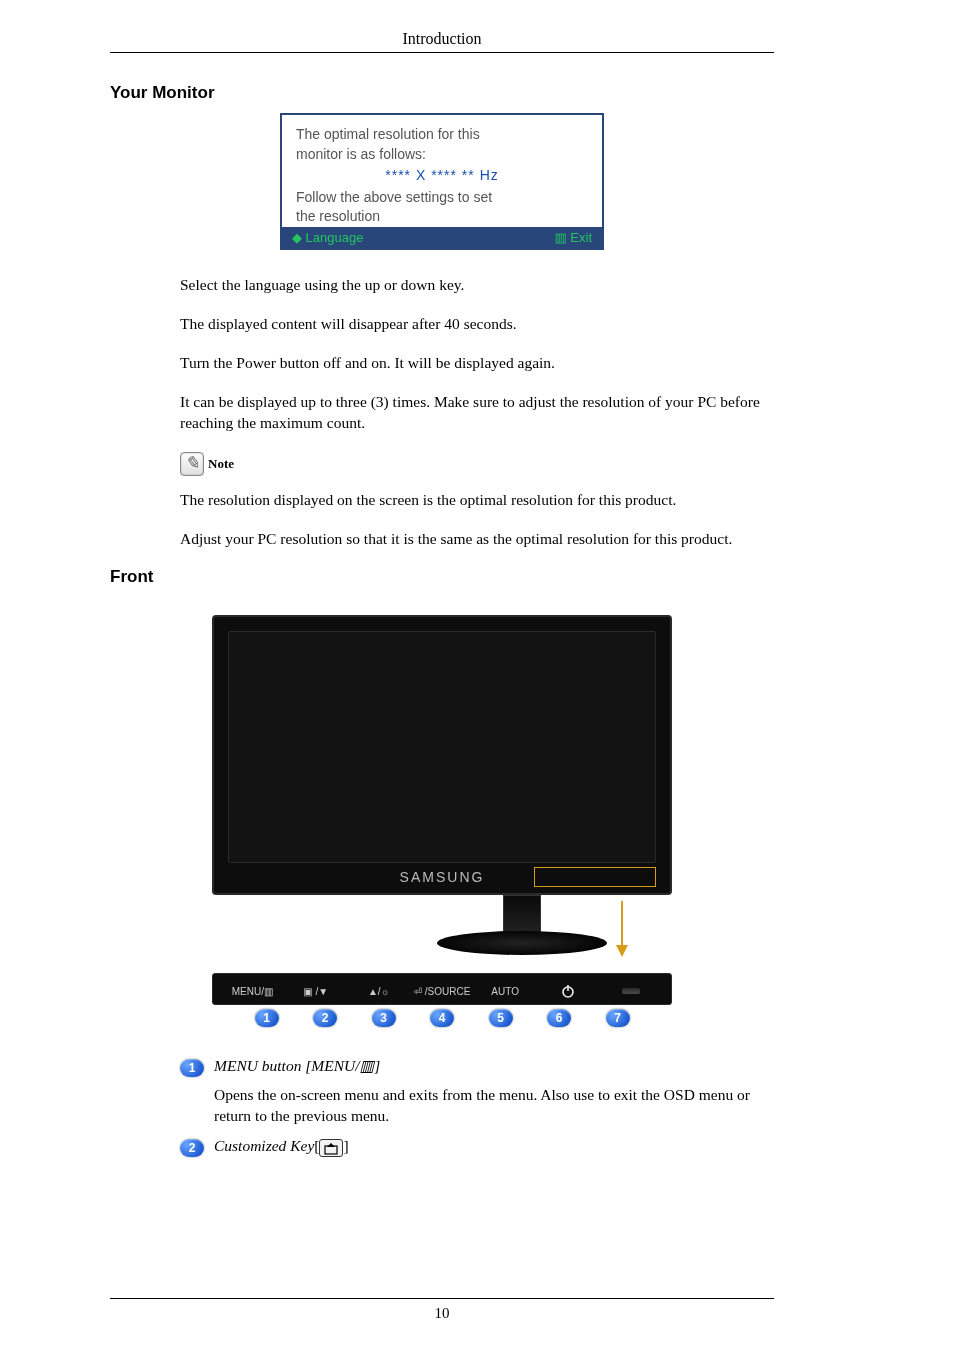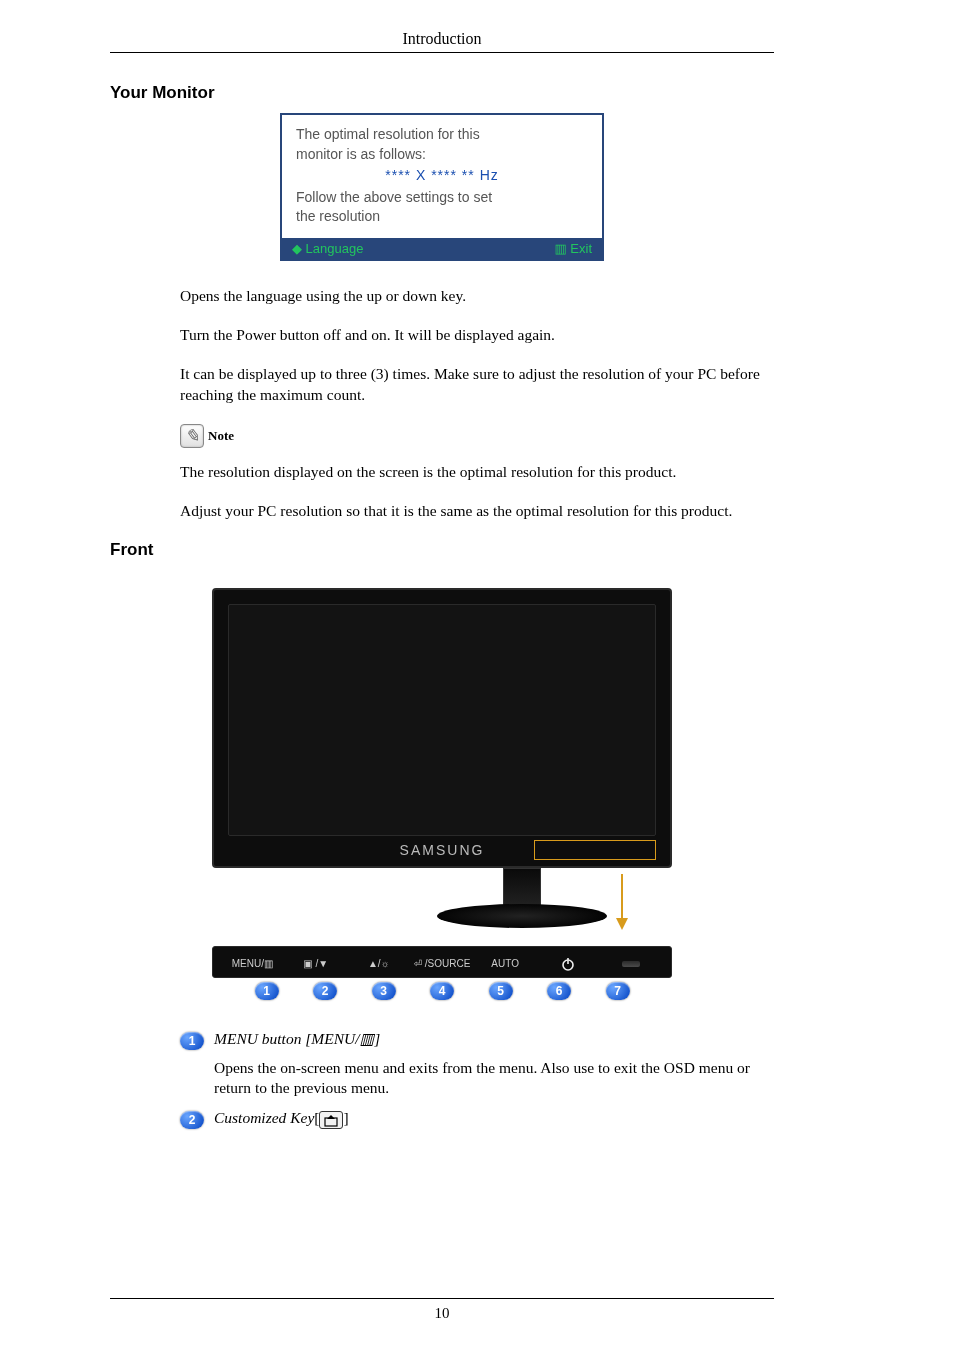--- a/index.html
+++ b/index.html
@@ -32,21 +32,21 @@
     margin-bottom: 10px;
   }
   .osd-box {
     width: 320px;
     margin: 10px auto 25px auto;
     border: 2px solid #28467a;
     background: #fff;
     font-family: Arial, Helvetica, sans-serif;
   }
   .osd-body {
-    padding: 10px 14px 11px 14px;
+    padding: 10px 14px 0 14px;
     font-size: 14px;
     color: #555;
     line-height: 1.4;
   }
   .osd-hz {
     text-align: center;
     color: #1a4fb0;
     font-size: 14px;
     letter-spacing: 1px;
     margin: 2px 0;
@@ -276,21 +276,22 @@
       <div>Follow the above settings to set</div>
       <div>the resolution</div>
     </div>
     <div class="osd-footer">
       <span>◆ Language</span>
       <span>▥ Exit</span>
     </div>
   </div>
 
   <div class="content">
-    <p>Opens the language using the up or down key.</p>
+    <p>Select the language using the up or down key.</p>
+    <p>The displayed content will disappear after 40 seconds.</p>
     <p>Turn the Power button off and on. It will be displayed again.</p>
     <p>It can be displayed up to three (3) times. Make sure to adjust the resolution of your PC before reaching the maximum count.</p>
 
     <div class="note-row">
       <span class="note-icon">✎</span>
       <span class="note-label">Note</span>
     </div>
 
     <p>The resolution displayed on the screen is the optimal resolution for this product.</p>
     <p>Adjust your PC resolution so that it is the same as the optimal resolution for this product.</p>

